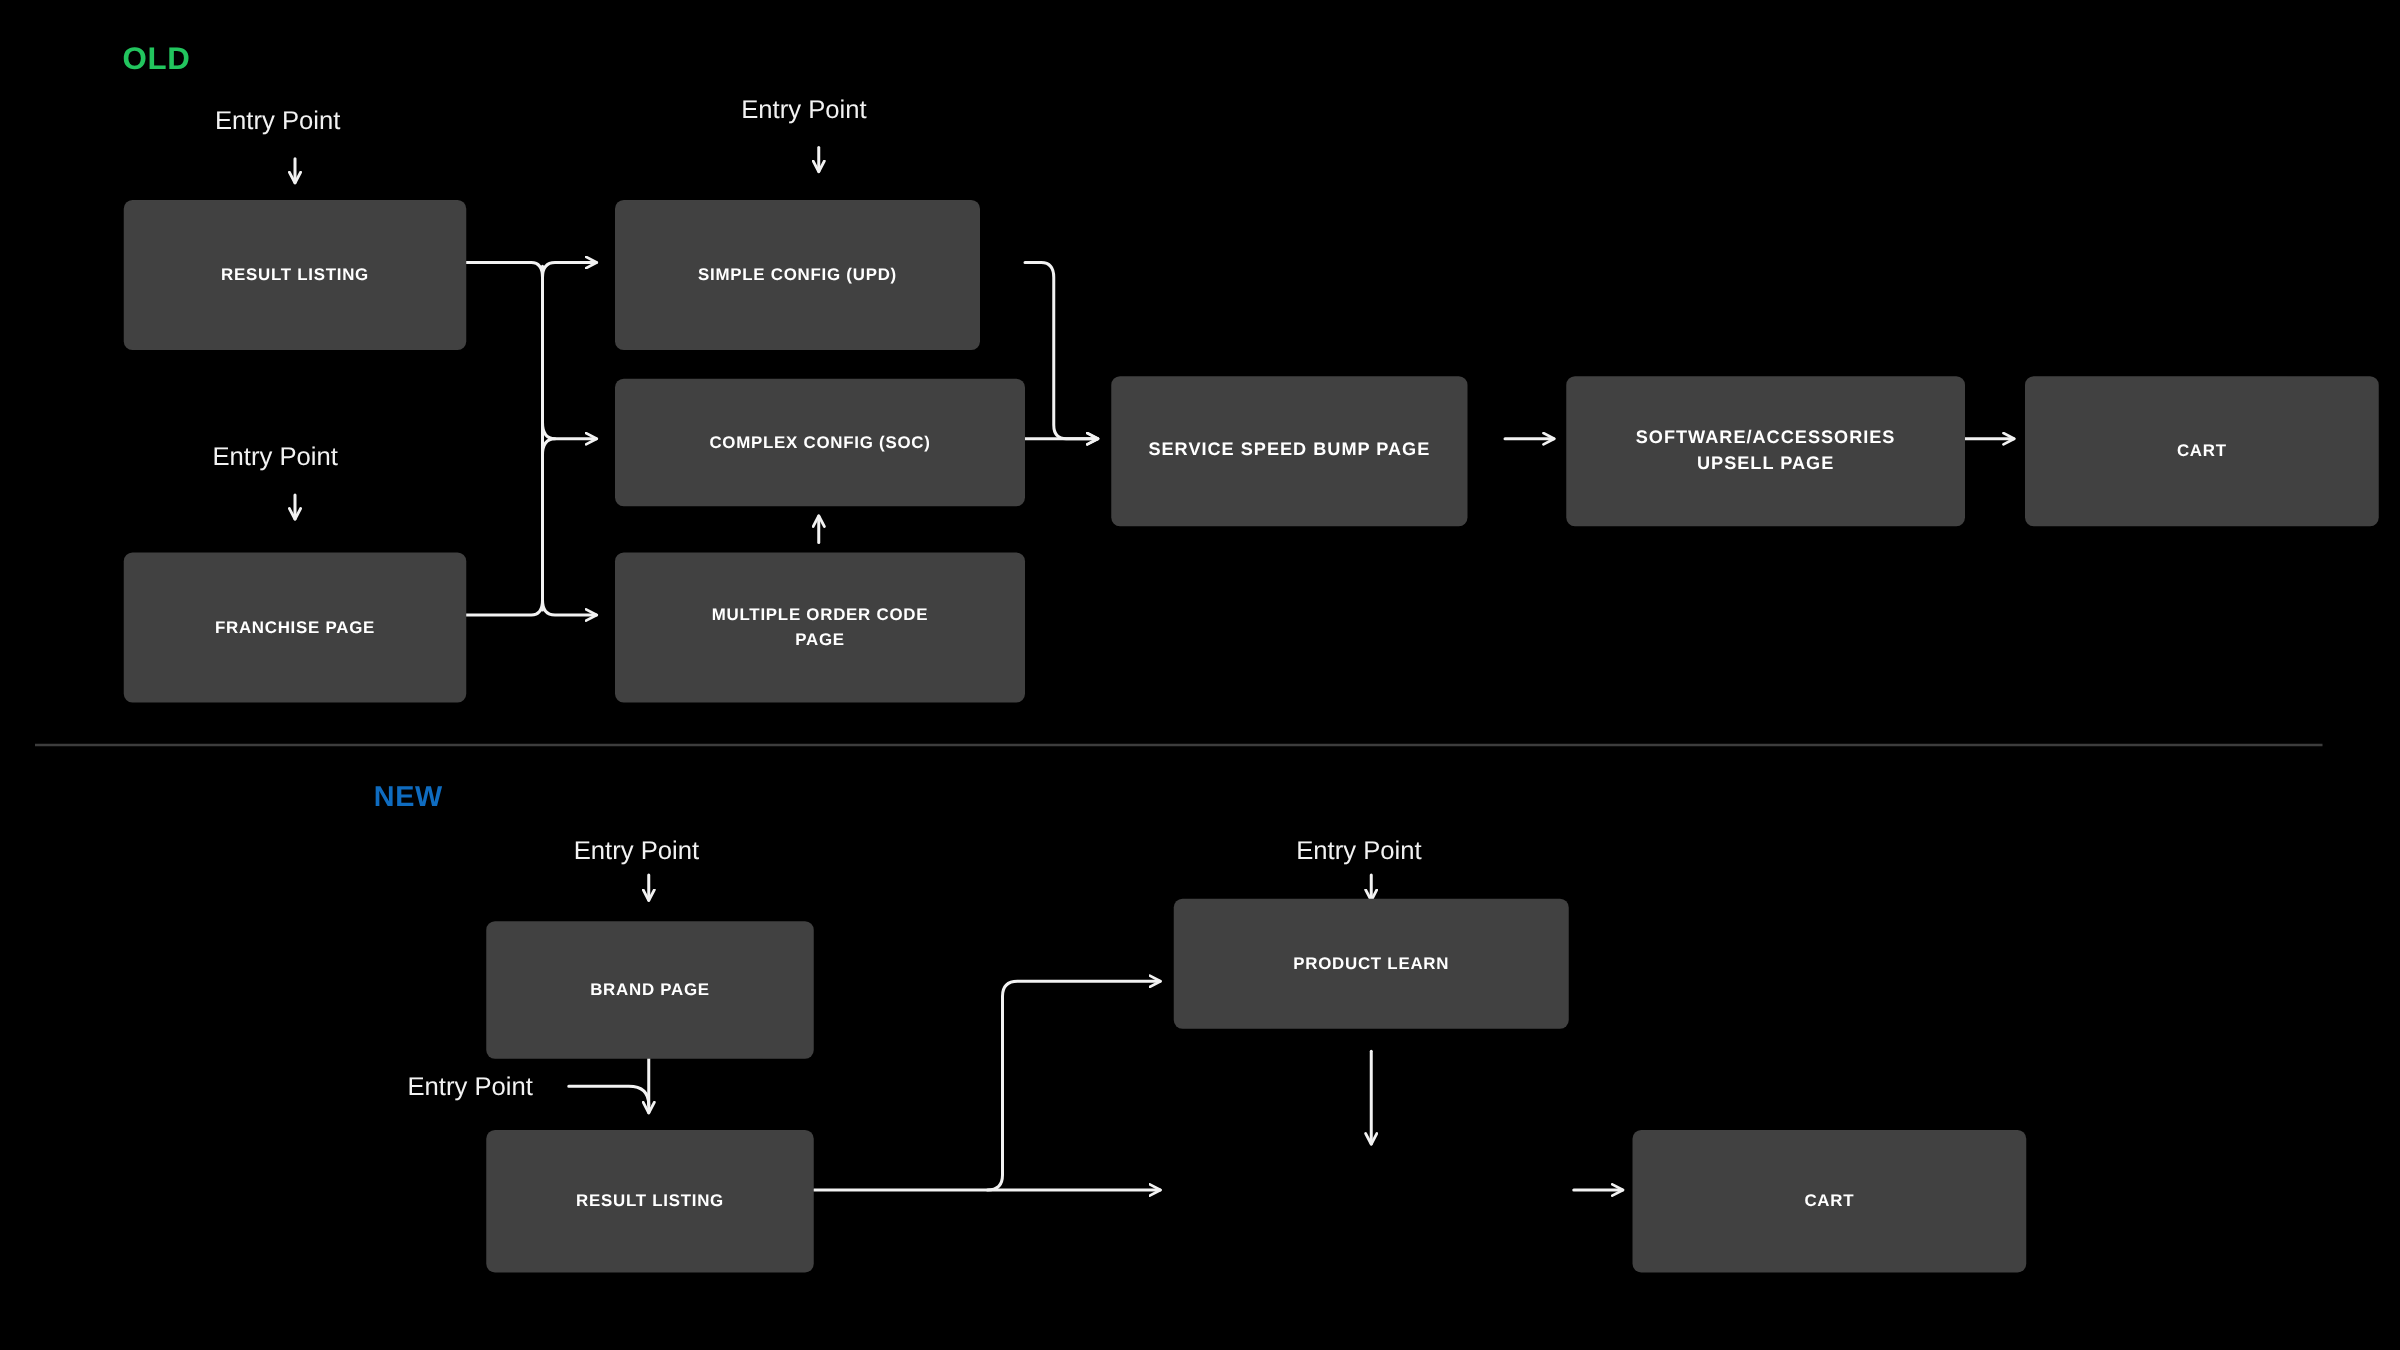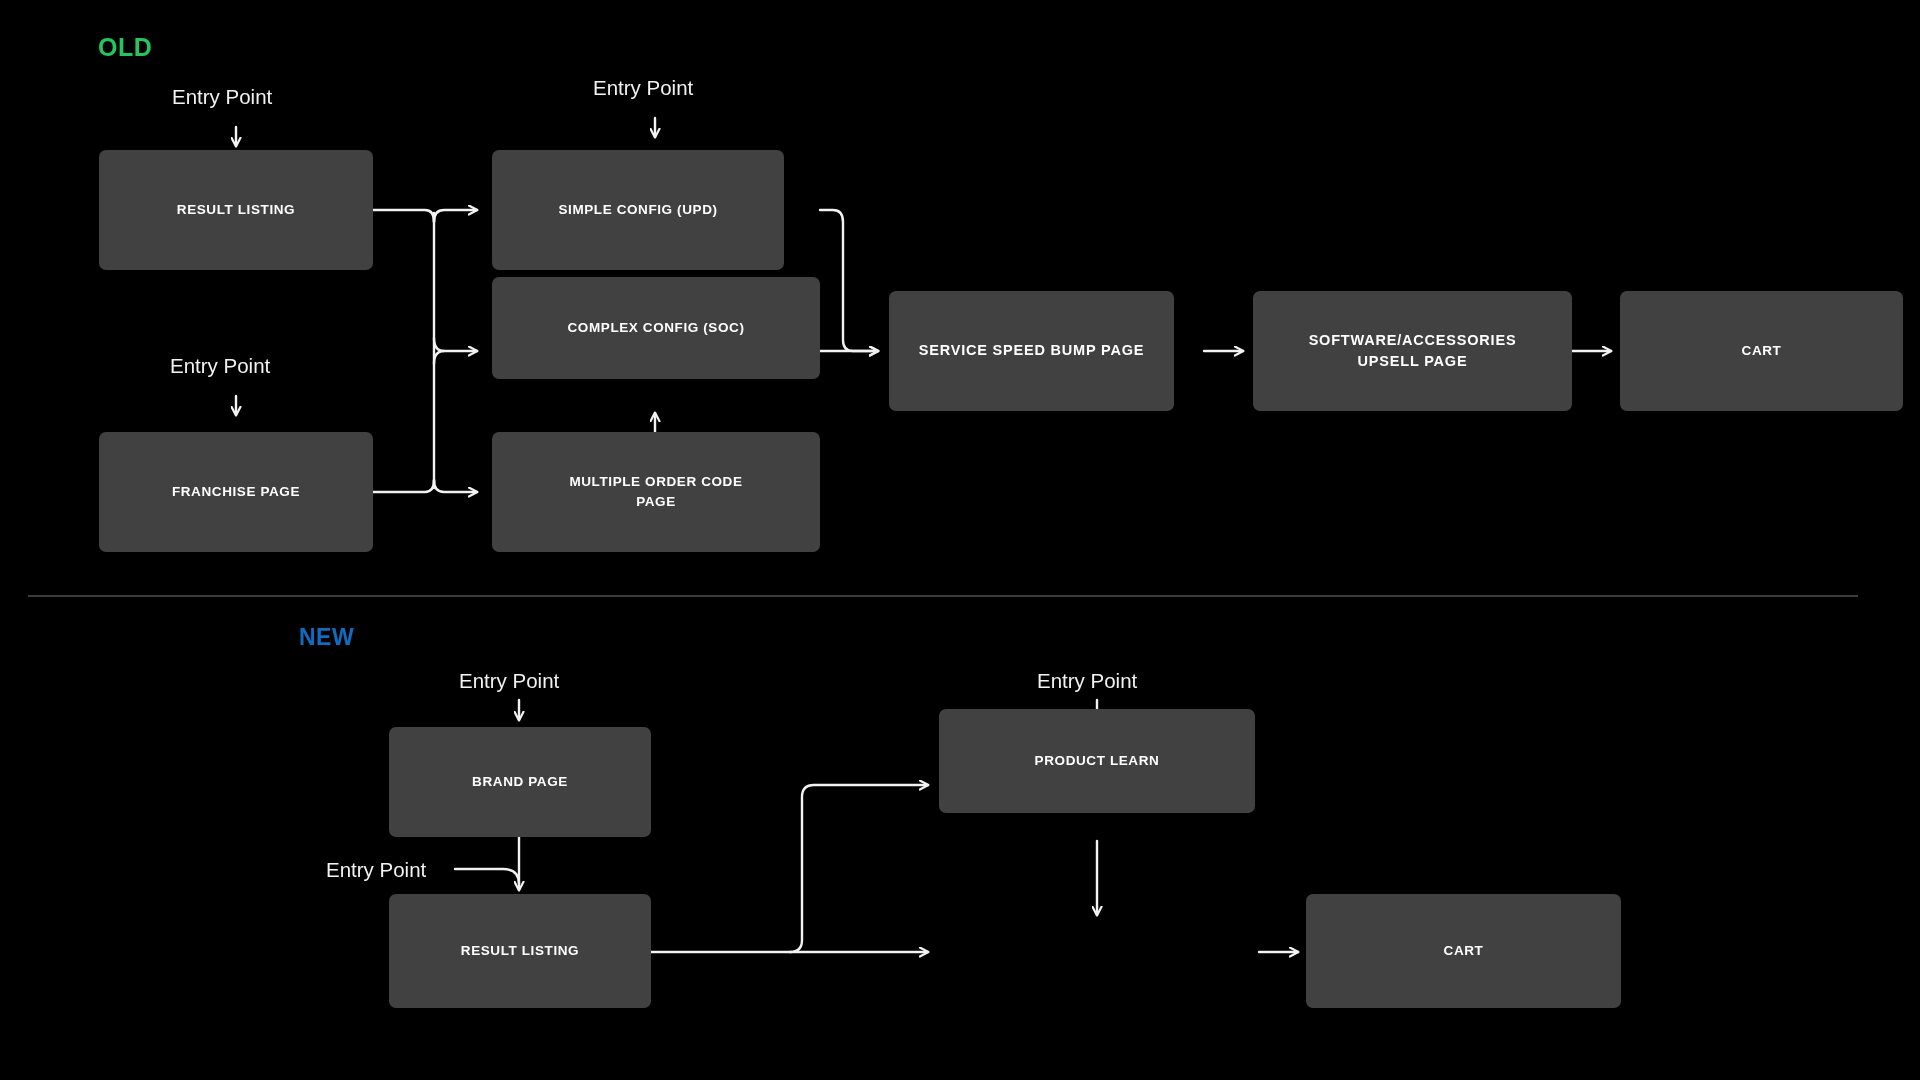--- a/index.html
+++ b/index.html
@@ -47,20 +47,21 @@
     border-radius: 7px;
     display: flex;
     align-items: center;
     justify-content: center;
     text-align: center;
     color: #ffffff;
     font-weight: 700;
     letter-spacing: 0.6px;
     line-height: 1.45;
     padding: 4px 10px;
+    margin-top: 10px;
   }
   .node .node-label { display: block; white-space: pre-line; }
 
   .t-std  { font-size: 13.5px; }
   .t-cond { font-size: 14.5px; font-family: "Liberation Sans Narrow", "Liberation Sans", sans-serif; letter-spacing: 0.8px; }
 
   
   .entry-label {
     position: absolute;
     color: #f2f2f2;
@@ -143,21 +144,21 @@
   </div>
 
   <div class="node t-std" style="left:99px; top:432px; width:274px; height:120px;">
     <span class="node-label">FRANCHISE PAGE</span>
   </div>
 
   <div class="node t-std" style="left:492px; top:150px; width:292px; height:120px;">
     <span class="node-label">SIMPLE CONFIG (UPD)</span>
   </div>
 
-  <div class="node t-std" style="left:492px; top:277px; width:328px; height:102px;">
+  <div class="node t-std" style="left:492px; top:293px; width:328px; height:102px;">
     <span class="node-label">COMPLEX CONFIG (SOC)</span>
   </div>
 
   <div class="node t-std" style="left:492px; top:432px; width:328px; height:120px;">
     <span class="node-label">MULTIPLE ORDER CODE
 PAGE</span>
   </div>
 
   <div class="node t-cond" style="left:889px; top:291px; width:285px; height:120px;">
     <span class="node-label">SERVICE SPEED BUMP PAGE</span>

